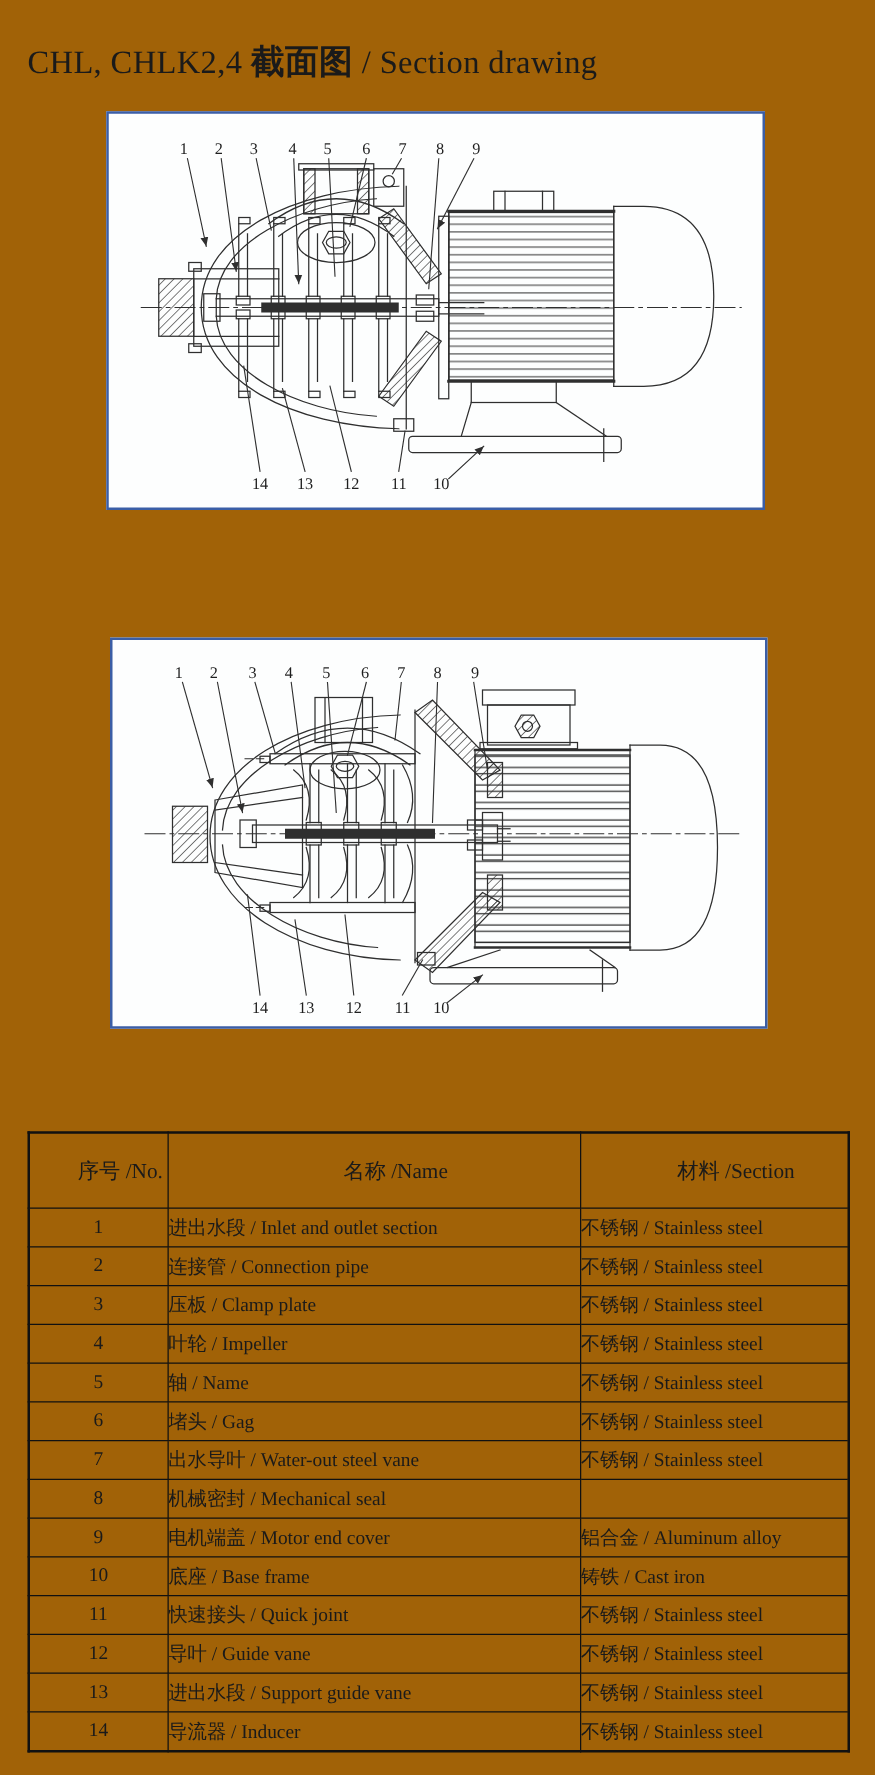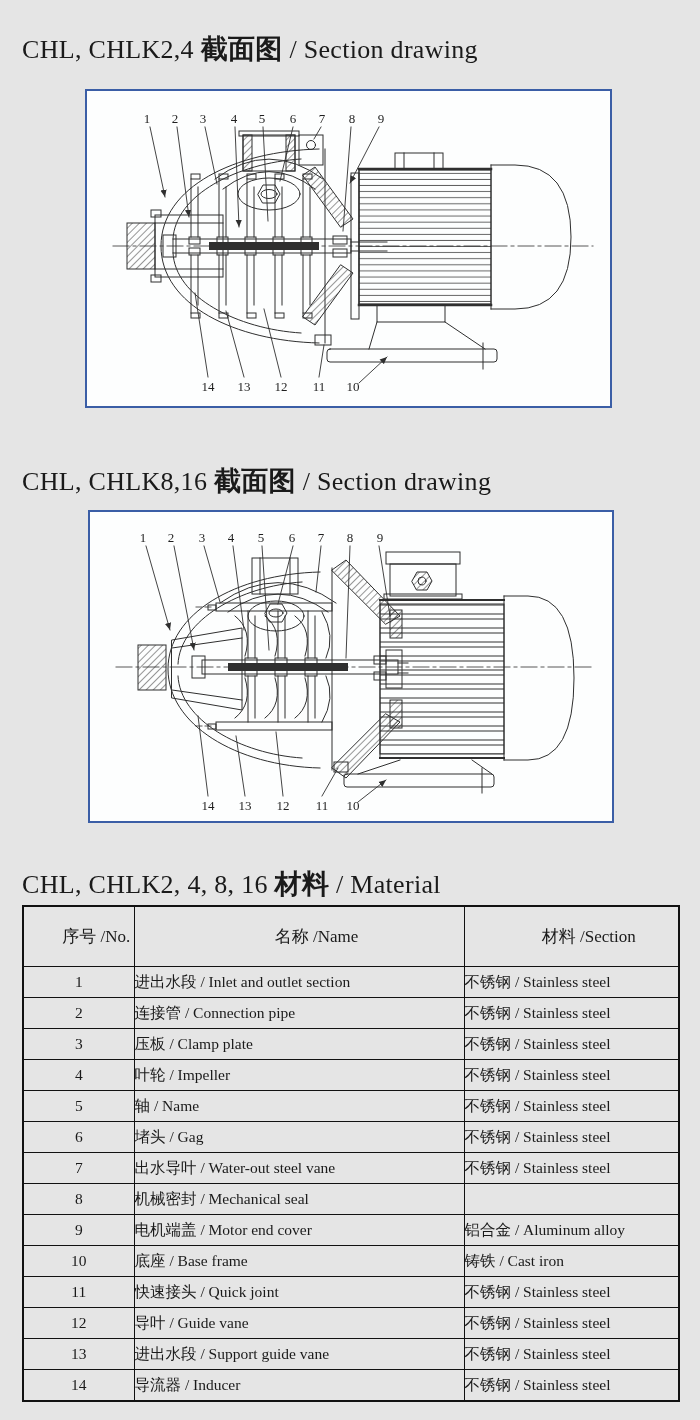--- a/index.html
+++ b/index.html
@@ -1,16 +1,16 @@
 <!DOCTYPE html>
 <html><head>
 <meta charset="utf-8">
 <style>
   html,body{margin:0;padding:0;background:#ffffff;}
-  .page{position:relative;width:700px;height:1420px;background:#e5e5e5;overflow:hidden;
+  .page{position:relative;width:700px;height:1420px;background:#a16207;overflow:hidden;
         font-family:"Liberation Serif","DejaVu Serif",serif;color:#1a1a1a;}
   .title{position:absolute;left:22px;margin:0;font-weight:normal;font-size:26px;
          letter-spacing:0.3px;white-space:nowrap;}
   .title .cjk{font-weight:bold;font-size:27px;}
   #title1{top:31px;}
   #title2{top:463px;}
   #title3{top:866px;}
   .frame{position:absolute;border:2px solid #3b5ea6;background:#fdfefe;box-sizing:content-box;}
   #frame1{left:85px;top:89px;width:523px;height:315px;}
   #frame2{left:88px;top:510px;width:522px;height:309px;}
@@ -181,21 +181,20 @@
           <text x="121" y="300">14</text>
           <text x="157" y="300">13</text>
           <text x="194" y="300">12</text>
           <text x="232" y="300">11</text>
           <text x="266" y="300">10</text>
         </g>
       </g>
     </svg>
   </div>
 
-  <h1 class="title" id="title2"><span>CHL, CHLK8,16 </span><span class="cjk">截面图</span><span> / Section drawing</span></h1>
 
   <div class="frame" id="frame2" style="border-color: rgb(59, 94, 166);">
     <svg width="522" height="309" viewBox="0 0 522 309">
       <defs>
         <pattern id="h2" width="5" height="5" patternUnits="userSpaceOnUse" patternTransform="rotate(45)">
           <line x1="0" y1="0" x2="0" y2="5" stroke="#2f2f2f" stroke-width="1"></line>
         </pattern>
         <pattern id="fins2" width="8" height="14" patternUnits="userSpaceOnUse">
           <line x1="0" y1="4" x2="8" y2="4" stroke="#2f2f2f" stroke-width="1"></line>
           <line x1="0" y1="9" x2="8" y2="9" stroke="#2f2f2f" stroke-width="1"></line>
@@ -331,21 +330,20 @@
           <text x="118" y="298">14</text>
           <text x="155" y="298">13</text>
           <text x="193" y="298">12</text>
           <text x="232" y="298">11</text>
           <text x="263" y="298">10</text>
         </g>
       </g>
     </svg>
   </div>
 
-  <h1 class="title" id="title3"><span>CHL, CHLK2, 4, 8, 16 </span><span class="cjk">材料</span><span> / Material</span></h1>
 
   <table class="mat">
     <colgroup>
         <col style="width:111px">
         <col style="width:330px">
         <col style="width:215px">
       </colgroup>
     <thead>
       <tr>
         <th>序号 /No.</th>

